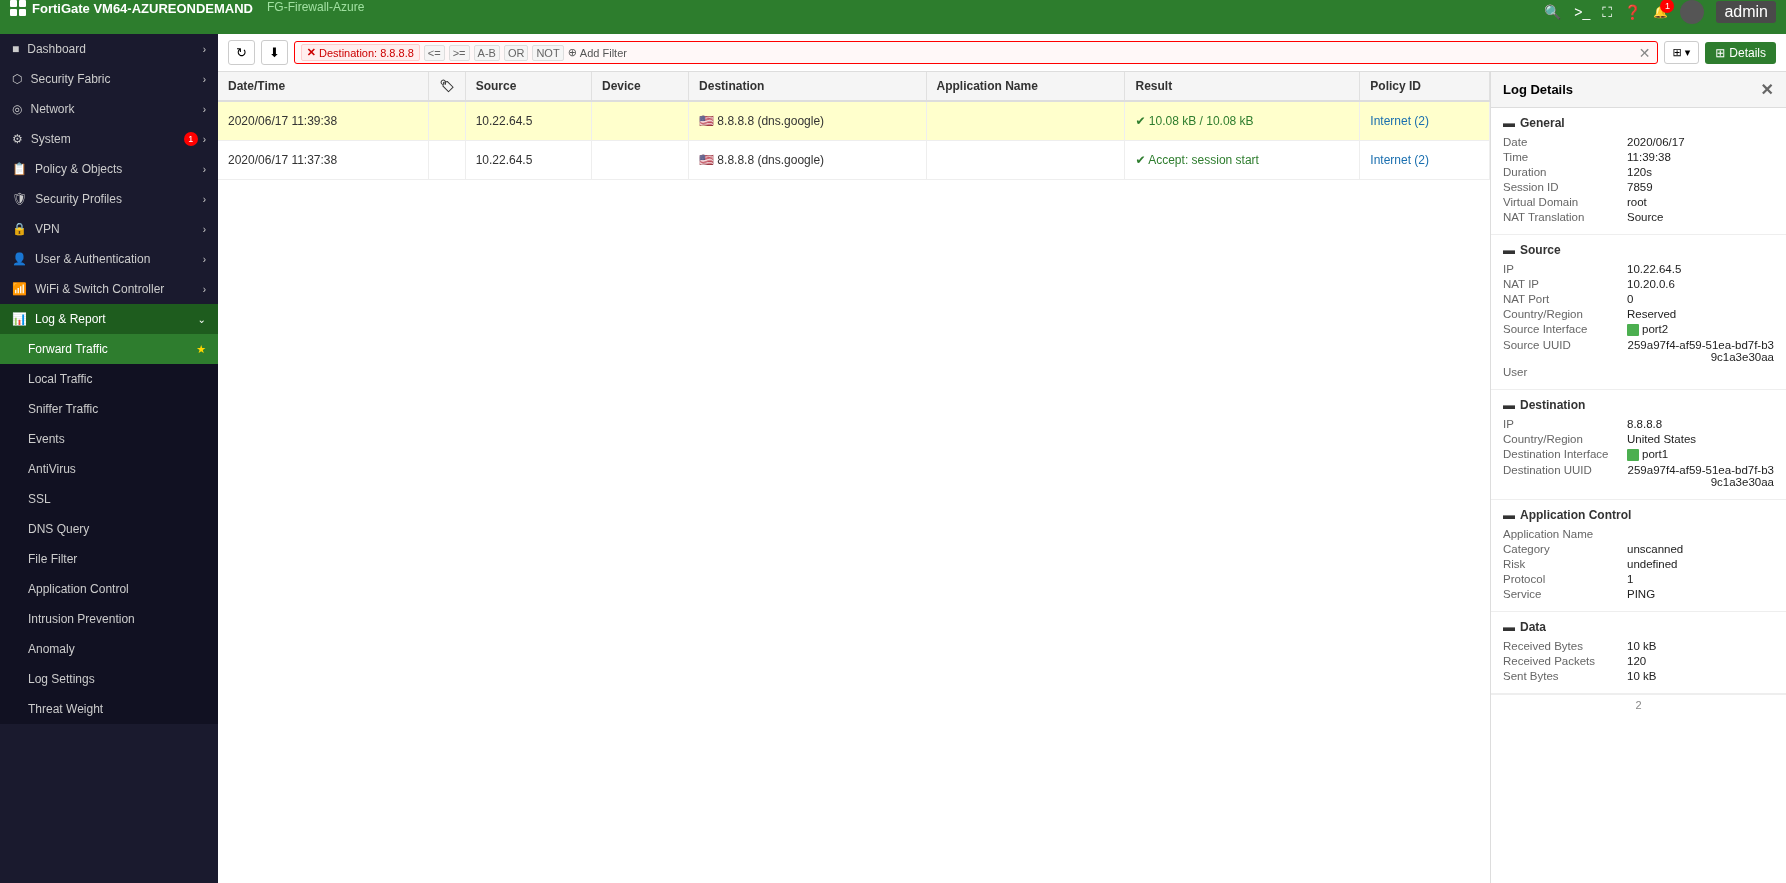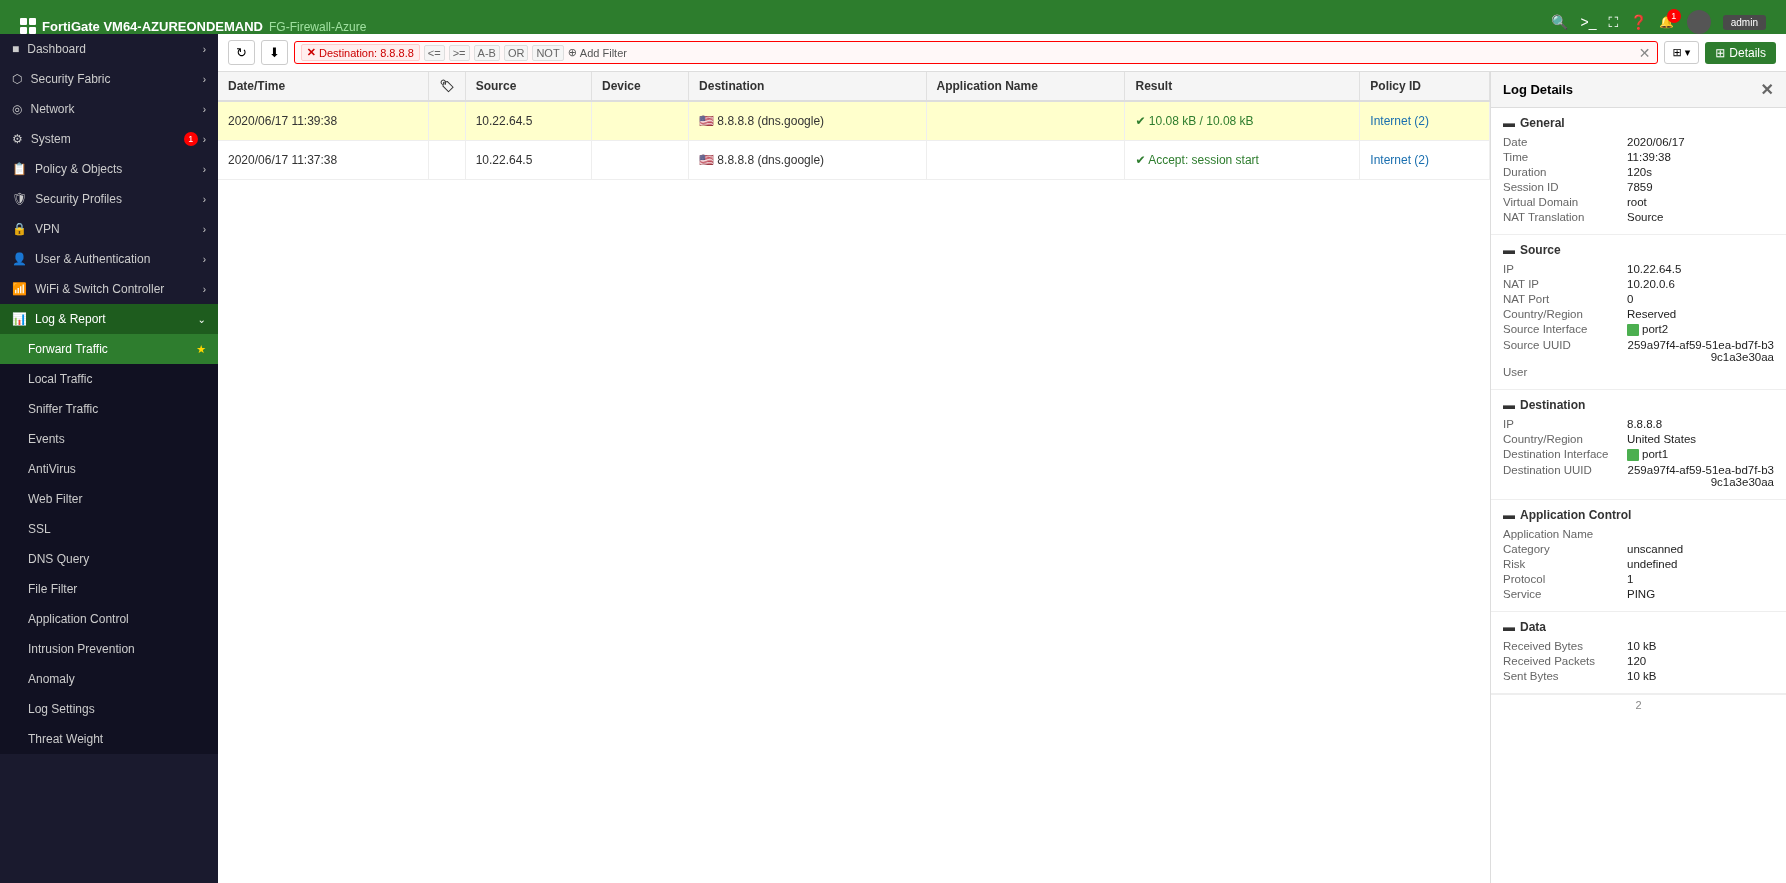--- a/index.html
+++ b/index.html
@@ -3,40 +3,40 @@
   <meta charset="utf-8">
   <style>
     * { margin: 0; padding: 0; box-sizing: border-box; }
     body { font-family: Arial, sans-serif; font-size: 12px; background: #f0f0f0; overflow: hidden; width: 1786px; height: 883px; }
 
     
     .topbar {
       background: #2d7d2d;
       height: 34px;
       display: flex;
-      align-items: flex-end;
-      padding: 0 20px;
+      align-items: flex-start;
+      padding: 0 10px;
       color: white;
-      gap: 0;
+      gap: 8px;
     }
     .topbar-logo {
       display: flex; align-items: center; gap: 6px; font-weight: bold; font-size: 13px;
     }
     .logo-grid {
       display: grid; grid-template-columns: 1fr 1fr; gap: 2px; width: 16px; height: 16px;
     }
     .logo-grid span { background: white; border-radius: 1px; }
     .topbar-device { color: #a0e0a0; font-size: 12px; margin-left: 6px; }
     .topbar-spacer { flex: 1; }
     .topbar-icons { display: flex; align-items: center; gap: 12px; }
     .topbar-icon { color: white; cursor: pointer; font-size: 14px; }
     .notif-badge { position: relative; }
     .notif-badge .badge { position: absolute; top: -6px; right: -6px; background: red; color: white; border-radius: 50%; width: 14px; height: 14px; font-size: 9px; display: flex; align-items: center; justify-content: center; }
     .topbar-avatar { width: 24px; height: 24px; background: #555; border-radius: 50%; }
-    .topbar-username { color: white; font-size: 10px; background: #4a4a4a; padding: 2px 8px; border-radius: 3px; }
+    .topbar-username { color: white; font-size: 16px; background: #4a4a4a; padding: 2px 8px; border-radius: 3px; }
 
     
     .layout { display: flex; height: calc(883px - 34px); }
 
     
     .sidebar { width: 218px; background: #1a1a2e; color: #ccc; overflow-y: auto; flex-shrink: 0; }
     .sidebar-item {
       display: flex; align-items: center; justify-content: space-between;
       padding: 8px 12px; cursor: pointer; font-size: 12px; color: #ccc;
     }
@@ -249,25 +249,20 @@
         </div>
       </div>
       <div class="sidebar-item">
         <div class="item-left" style="padding-left:8px;">
           <span>Events</span>
         </div>
       </div>
       <div class="sidebar-item">
         <div class="item-left" style="padding-left:8px;">
           <span>AntiVirus</span>
-        </div>
-      </div>
-      <div class="sidebar-item">
-        <div class="item-left" style="padding-left:8px;">
-          <span>Web Filter</span>
         </div>
       </div>
       <div class="sidebar-item">
         <div class="item-left" style="padding-left:8px;">
           <span>SSL</span>
         </div>
       </div>
       <div class="sidebar-item">
         <div class="item-left" style="padding-left:8px;">
           <span>DNS Query</span>

